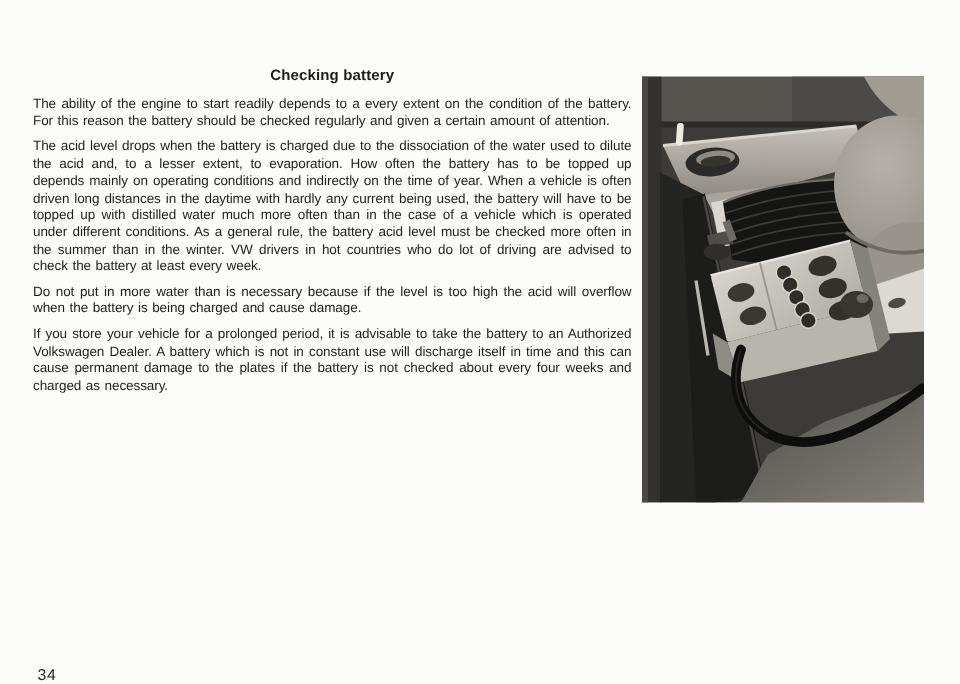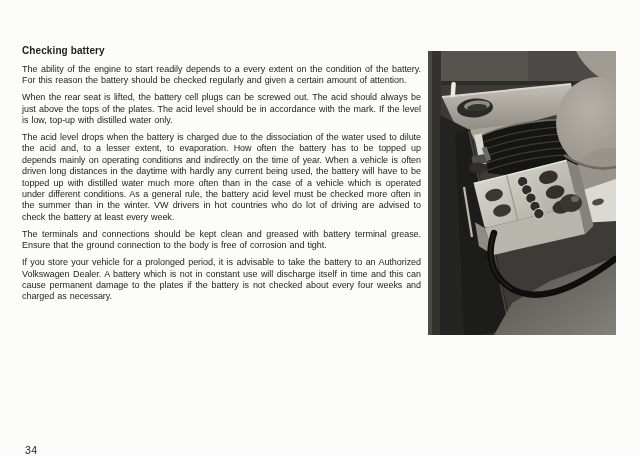--- a/index.html
+++ b/index.html
@@ -16,20 +16,21 @@
   .text-col {
     position: absolute;
     left: 22px; top: 45px;
     width: 399px;
   }
   .text-col h1 {
     font-size: 10px;
     font-weight: bold;
     margin: 0 0 8px 0;
     letter-spacing: 0.1px;
+    text-align: center;
   }
   .text-col p {
     font-size: 9px;
     line-height: 11.4px;
     margin: 0 0 5.5px 0;
     text-align: justify;
     letter-spacing: -0.05px;
     word-spacing: 0.6px;
     font-weight: 500;
   }
@@ -49,23 +50,22 @@
   }
 </style>
 </head>
 <body>
 
 <div>
 
   <main class="text-col">
     <h1>Checking battery</h1>
     <p>The ability of the engine to start readily depends to a every extent on the condition of the battery. For this reason the battery should be checked regularly and given a certain amount of attention.</p>
-    <p>When the rear seat is lifted, the battery cell plugs can be screwed out. The acid should always be just above the tops of the plates. The acid level should be in accordance with the mark. If the level is low, top-up with distilled water only.</p>
     <p>The acid level drops when the battery is charged due to the dissociation of the water used to dilute the acid and, to a lesser extent, to evaporation. How often the battery has to be topped up depends mainly on operating conditions and indirectly on the time of year. When a vehicle is often driven long distances in the daytime with hardly any current being used, the battery will have to be topped up with distilled water much more often than in the case of a vehicle which is operated under different conditions. As a general rule, the battery acid level must be checked more often in the summer than in the winter. VW drivers in hot countries who do lot of driving are advised to check the battery at least every week.</p>
-    <p>The terminals and connections should be kept clean and greased with battery terminal grease. Ensure that the ground connection to the body is free of corrosion and tight.</p>
+    <p>Do not put in more water than is necessary because if the level is too high the acid will overflow when the battery is being charged and cause damage.</p>
     <p>If you store your vehicle for a prolonged period, it is advisable to take the battery to an Authorized Volkswagen Dealer. A battery which is not in constant use will discharge itself in time and this can cause permanent damage to the plates if the battery is not checked about every four weeks and charged as necessary.</p>
   </main>
 
   <figure class="photo" aria-label="Black and white photograph of the battery installed under the lifted rear seat, cell plugs visible on top, cable running to the floor">
     <svg viewBox="0 0 188 284" width="188" height="284" preserveAspectRatio="none">
       <defs>
         <linearGradient id="gPanel" x1="0" y1="0" x2="0" y2="1">
           <stop offset="0" stop-color="#c4c0b7"></stop>
             <stop offset="1" stop-color="#8f8b82"></stop>
         </linearGradient>

